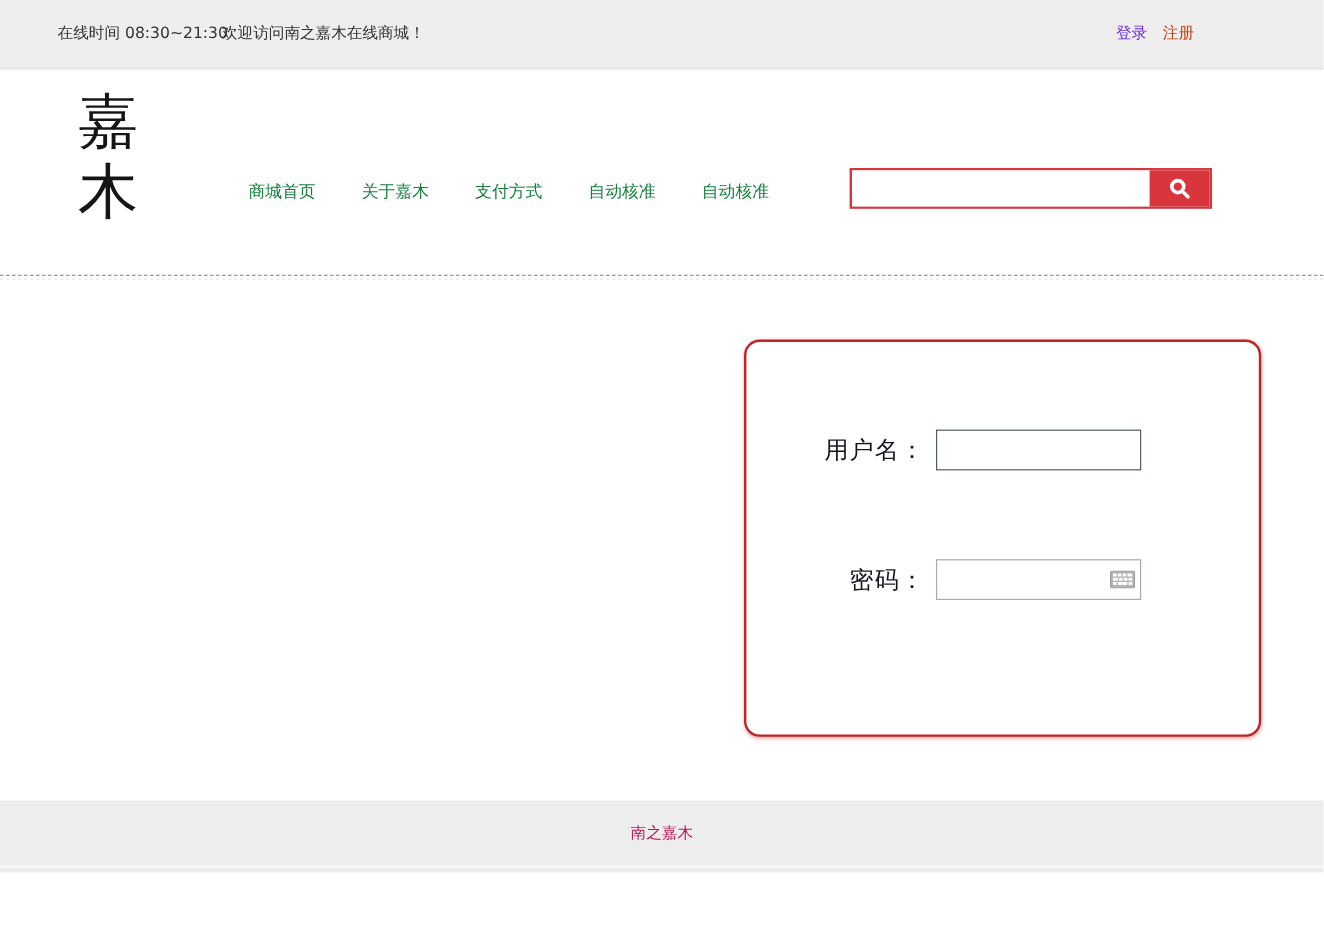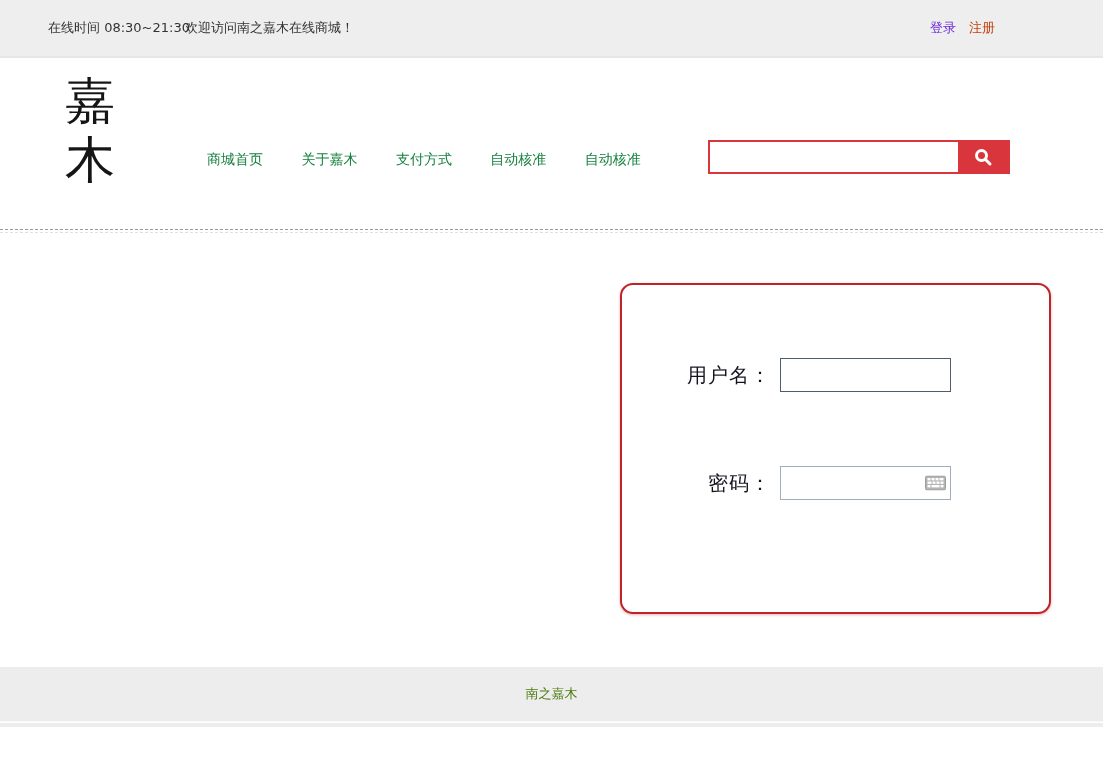--- a/index.html
+++ b/index.html
@@ -53,21 +53,21 @@
   .form-input { width:171px; height:34px; border:1px solid #515c6b; background:#fff;
                 font-size:15px; padding:0 6px; outline:none; }
   .form-input.password { border-color:#a2acba; padding-right:30px; }
   .keyboard-icon { position:absolute; right:5px; top:50%; transform:translateY(-50%);
                    width:21px; height:15px; cursor:pointer; }
 
   
   .footer-band { position:absolute; top:667px; left:0; width:100%; height:55px;
                  background:#ededed; border-bottom:1px solid #f8f8f8;
                  display:flex; align-items:center; justify-content:center;
-                 font-size:13px; color:#4d7c0f; }
+                 font-size:13px; color:#be185d; }
   .footer-sub  { position:absolute; top:723px; left:0; width:100%; height:4px; background:#ededed; }
 </style>
 </head>
 <body>
 
 <div class="page">
 
   <div class="topbar">
     <span class="online-time">在线时间 08:30~21:30</span>
     <span class="welcome-text">欢迎访问南之嘉木在线商城！</span>

